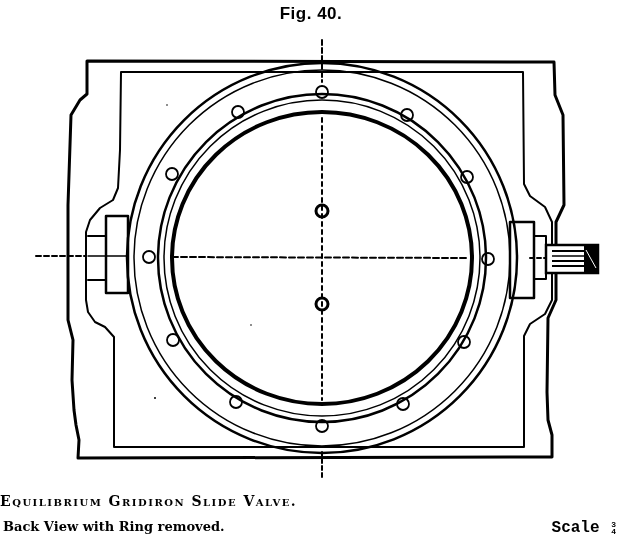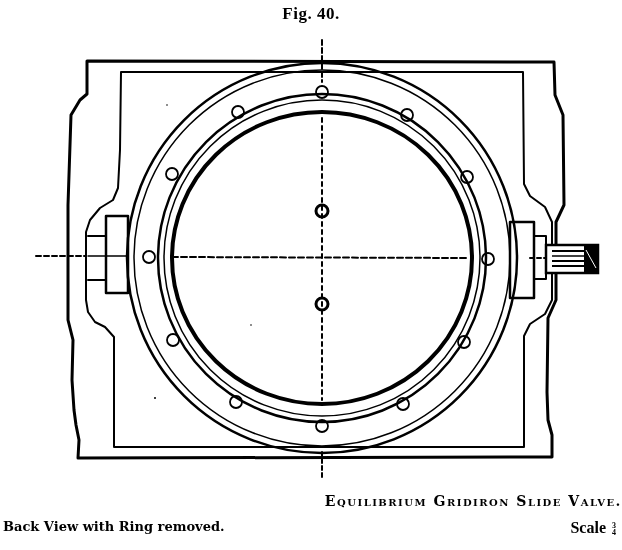--- a/index.html
+++ b/index.html
@@ -1,21 +1,21 @@
 <!DOCTYPE html>
 <html><head>
   <meta charset="utf-8">
   <style>
     html, body { margin: 0; padding: 0; background: #ffffff; }
     body { width: 622px; height: 550px; position: relative; overflow: hidden; font-family: "DejaVu Serif", serif; color: #000; }
-    .fig-label { position: absolute; left: 0; width: 622px; top: 4px; text-align: center; font-family: Liberation Serif, serif; font-weight: bold; font-size: 17px; letter-spacing: 0.5px; }
+    .fig-label { position: absolute; left: 0; width: 622px; top: 4px; text-align: center; font-family: Liberation Sans, sans-serif; font-weight: bold; font-size: 17px; letter-spacing: 0.5px; }
     svg.drawing { position: absolute; left: 0; top: 0; }
-    .caption-title { position: absolute; left: 0; width: 622px; top: 493px; text-align: right; font-family: "DejaVu Serif", serif; font-weight: bold; font-size: 14px; font-variant: small-caps; letter-spacing: 1.5px; }
+    .caption-title { position: absolute; left: 0; width: 622px; top: 493px; text-align: left; font-family: "DejaVu Serif", serif; font-weight: bold; font-size: 14px; font-variant: small-caps; letter-spacing: 1.5px; }
     .caption-left { position: absolute; left: 3px; top: 519px; font-family: "DejaVu Serif", serif; font-weight: bold; font-size: 13px; white-space: nowrap; }
-    .caption-right { position: absolute; right: 4px; top: 519px; font-family: Liberation Serif, serif; font-weight: bold; font-size: 16px; white-space: nowrap; }
+    .caption-right { position: absolute; right: 4px; top: 519px; font-family: Liberation Mono, monospace; font-weight: bold; font-size: 16px; white-space: nowrap; }
     .frac { display: inline-block; font-size: 8px; line-height: 7px; vertical-align: middle; text-align: center; margin: 0 2px; }
     .frac span { display: block; }
   </style>
 </head>
 <body>
 
 <div class="fig-label">Fig. 40.</div>
 
 <svg class="drawing" width="622" height="550" viewBox="0 0 622 550" xmlns="http://www.w3.org/2000/svg">
   <g fill="none" stroke="#000" stroke-linecap="round" stroke-linejoin="round">

